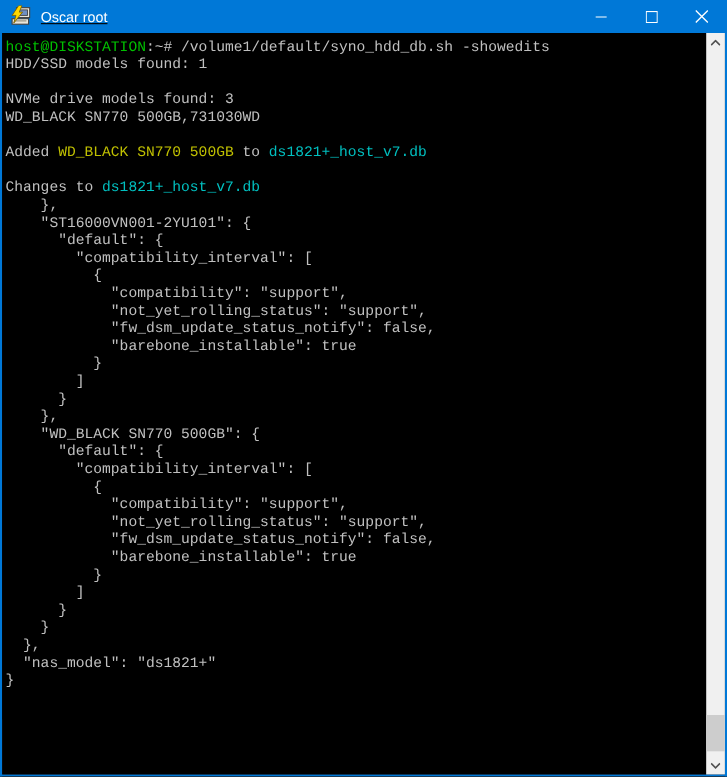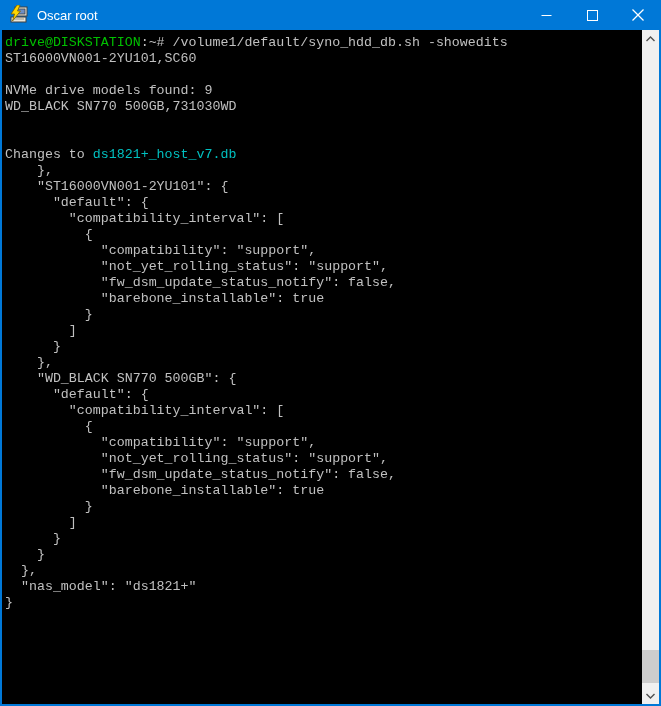--- a/index.html
+++ b/index.html
@@ -9,21 +9,21 @@
     --green:#00c000;
     --yellow:#c0c000;
     --cyan:#00c0c0;
     --scroll_track:#f0f0f0;
     --scroll_thumb:#cdcdcd;
     --scroll_arrow:#505050;
   }
   *{margin:0;padding:0;box-sizing:border-box;}
   html,body{background:#2a2a2a;}
   body{width:661px;height:706px;font-family:"Liberation Sans",sans-serif;}
-  .window{width:661px;height:654px;position:relative;background:var(--background);}
+  .window{width:661px;height:654px;position:relative;background:var(--background);text-decoration:underline;}
   
   .titlebar{height:30px;background:var(--titlebar);display:flex;align-items:center;padding-left:8px;color:#fff;user-select:none;}
   .app-icon{width:20px;height:20px;margin-right:9px;display:flex;align-items:center;justify-content:center;flex:0 0 auto;}
   .title{font-size:13px;flex:1;white-space:nowrap;overflow:hidden;}
   .controls{display:flex;height:30px;margin-left:auto;flex:0 0 auto;}
   .ctrl{width:46px;height:30px;display:flex;align-items:center;justify-content:center;cursor:default;}
   
   .tbody{display:flex;height:676px;border:2px solid var(--titlebar);border-top:none;}
   .screen{flex:1;background:var(--background);overflow:hidden;padding:5px 0 0 3px;
           font-family:"Liberation Mono","DejaVu Sans Mono",monospace;
@@ -70,26 +70,27 @@
         <svg width="12" height="12" viewBox="0 0 12 12">
           <line x1="0.5" y1="0.5" x2="11.5" y2="11.5" stroke="#ffffff" stroke-width="1.2"></line>
           <line x1="11.5" y1="0.5" x2="0.5" y2="11.5" stroke="#ffffff" stroke-width="1.2"></line>
         </svg>
       </div>
     </div>
   </div>
 
   <div class="tbody">
     <div class="screen" id="screen">
-        <div class="tline"><span class="c-green">drive@DISKSTATION</span><span class="c-fg">:~# /volume1/default/syno_hdd_db.sh -showedits</span></div>
-        <div class="tline"><span class="c-fg">ST16000VN001-2YU101,SC60</span></div>
+        <div class="tline"><span class="c-green">host@DISKSTATION</span><span class="c-fg">:~# /volume1/default/syno_hdd_db.sh -showedits</span></div>
+        <div class="tline"><span class="c-fg">HDD/SSD models found: 1</span></div>
         <div class="tline"> </div>
-        <div class="tline"><span class="c-fg">NVMe drive models found: 9</span></div>
+        <div class="tline"><span class="c-fg">NVMe drive models found: 3</span></div>
         <div class="tline"><span class="c-fg">WD_BLACK SN770 500GB,731030WD</span></div>
         <div class="tline"> </div>
+        <div class="tline"><span class="c-fg">Added </span><span class="c-yellow">WD_BLACK SN770 500GB</span><span class="c-fg"> to </span><span class="c-cyan">ds1821+_host_v7.db</span></div>
         <div class="tline"> </div>
         <div class="tline"><span class="c-fg">Changes to </span><span class="c-cyan">ds1821+_host_v7.db</span></div>
         <div class="tline"><span class="c-fg">    },</span></div>
         <div class="tline"><span class="c-fg">    "ST16000VN001-2YU101": {</span></div>
         <div class="tline"><span class="c-fg">      "default": {</span></div>
         <div class="tline"><span class="c-fg">        "compatibility_interval": [</span></div>
         <div class="tline"><span class="c-fg">          {</span></div>
         <div class="tline"><span class="c-fg">            "compatibility": "support",</span></div>
         <div class="tline"><span class="c-fg">            "not_yet_rolling_status": "support",</span></div>
         <div class="tline"><span class="c-fg">            "fw_dsm_update_status_notify": false,</span></div>

